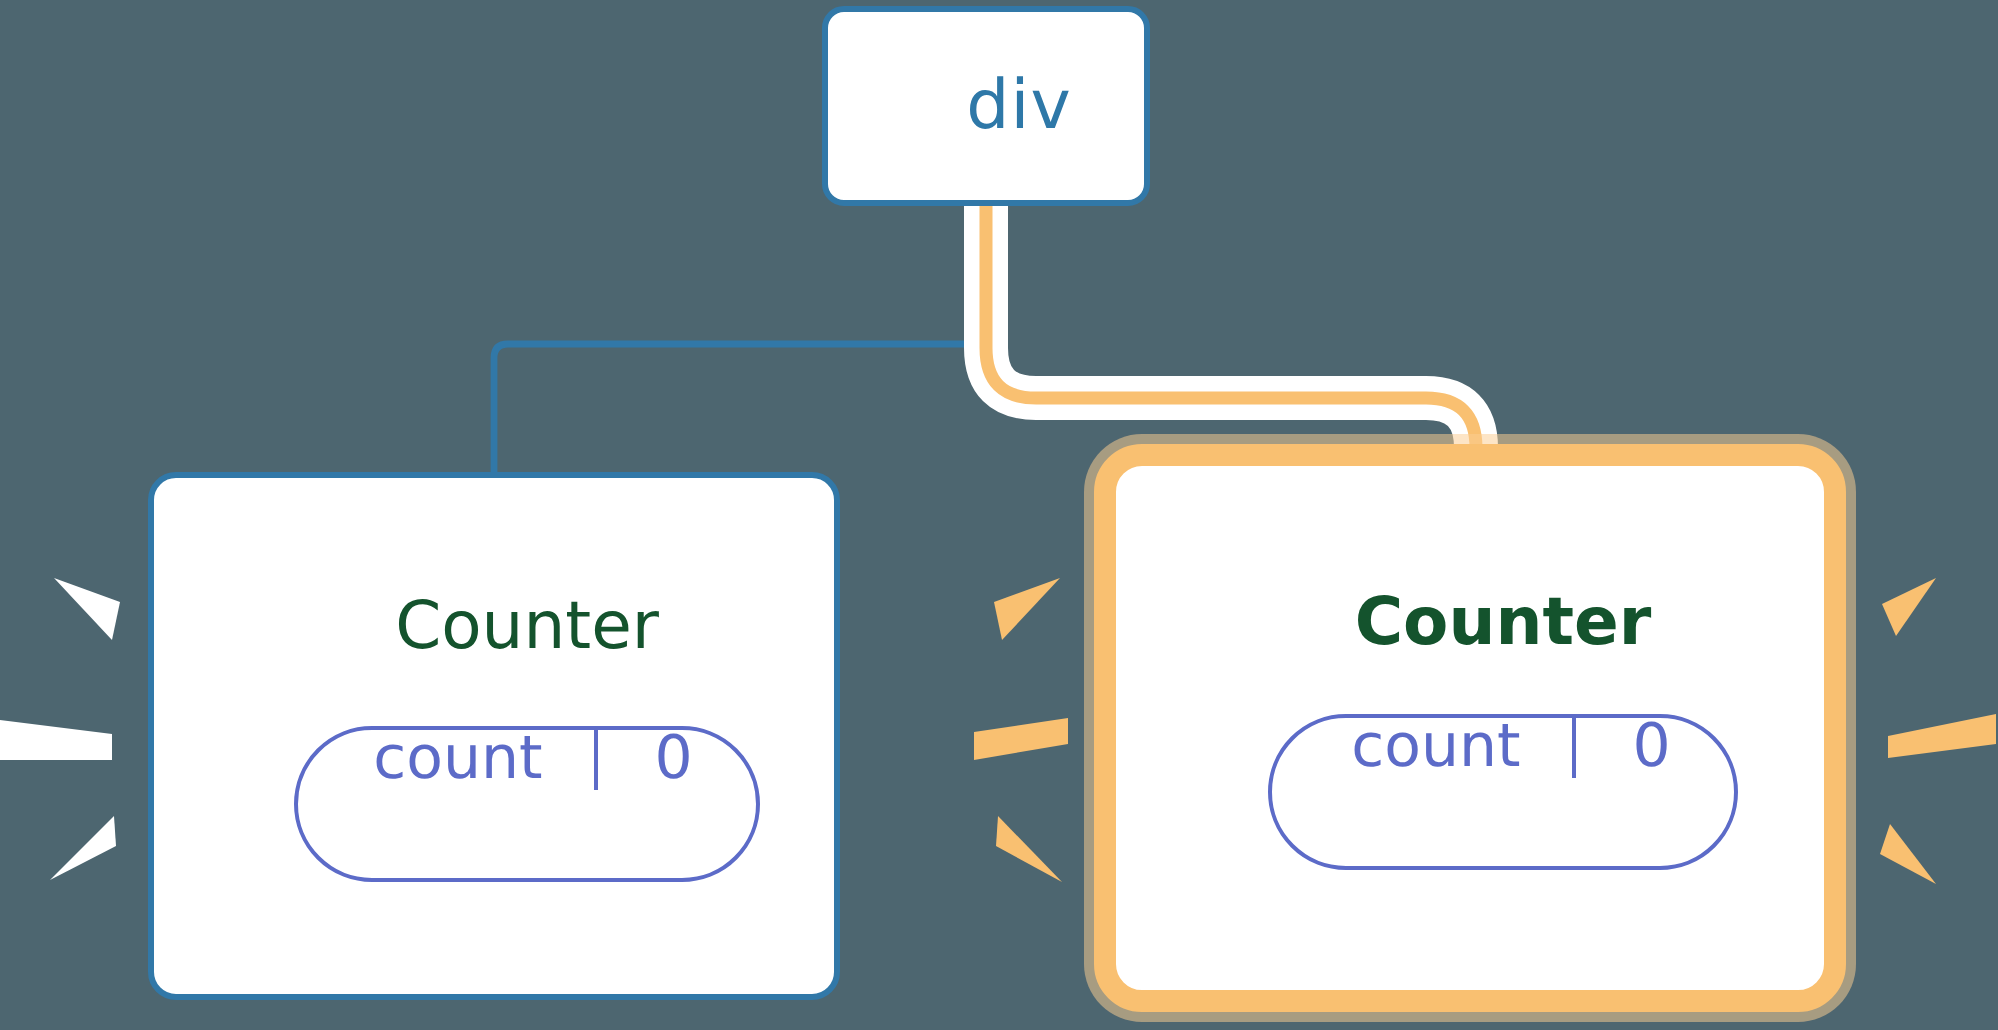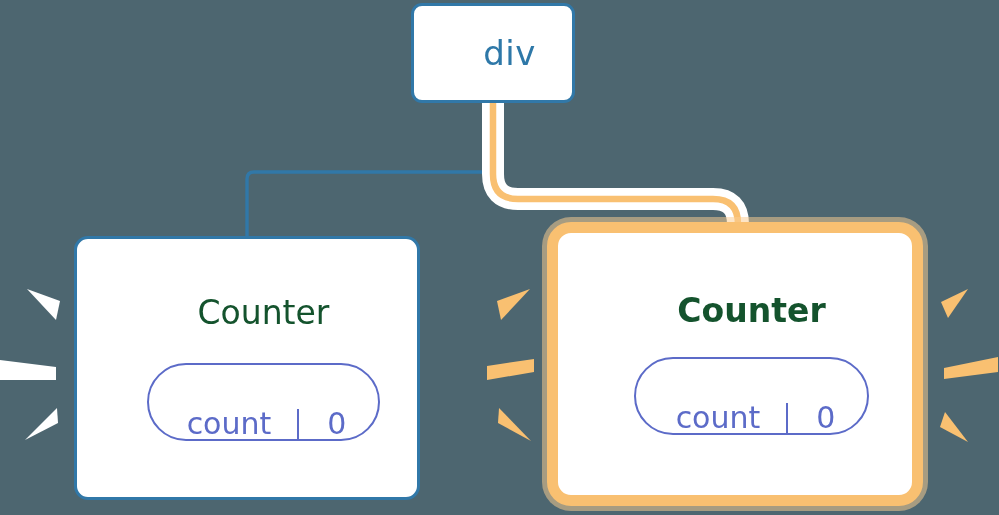--- a/index.html
+++ b/index.html
@@ -95,21 +95,21 @@
   }
   .node-title.bold {
     font-weight: bold;
     font-size: 33px;
     margin-bottom: 30px;
   }
 
   
   .pill {
     display: flex;
-    align-items: flex-end;
+    align-items: flex-start;
     border: 2px solid #5c6bc8;
     border-radius: 999px;
     height: 78px;
     box-sizing: border-box;
     overflow: hidden;
   }
   .pill-key, .pill-val {
     display: flex;
     align-items: center;
     justify-content: center;

